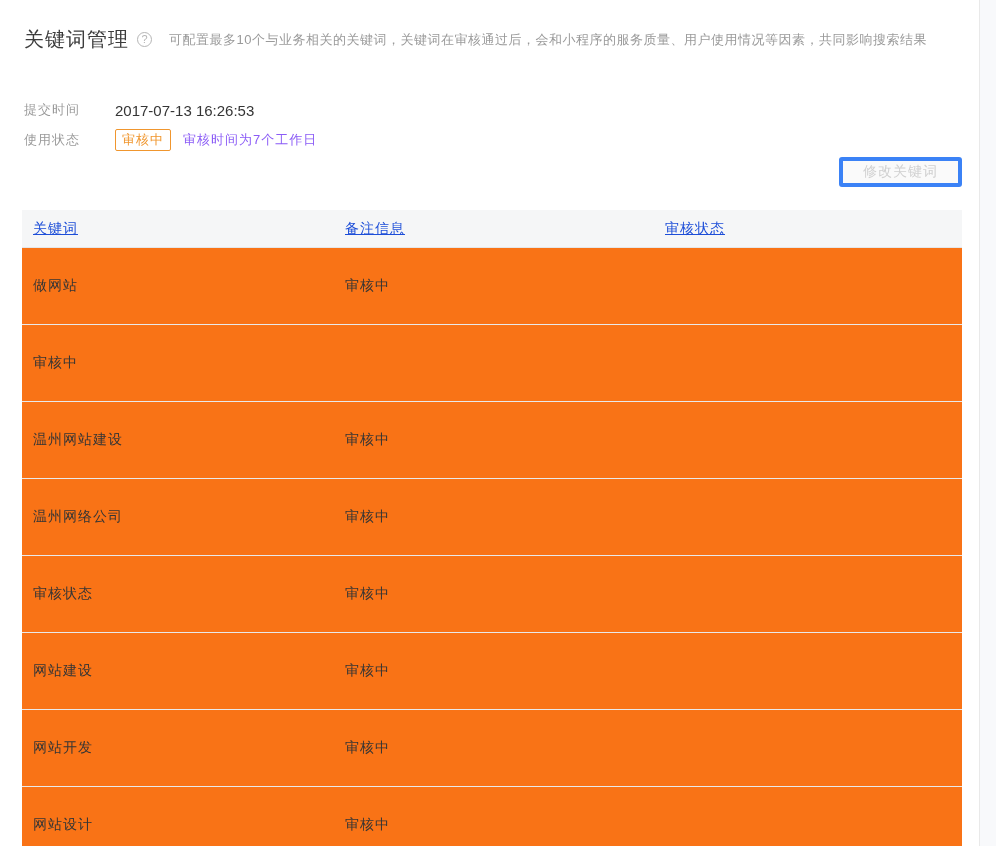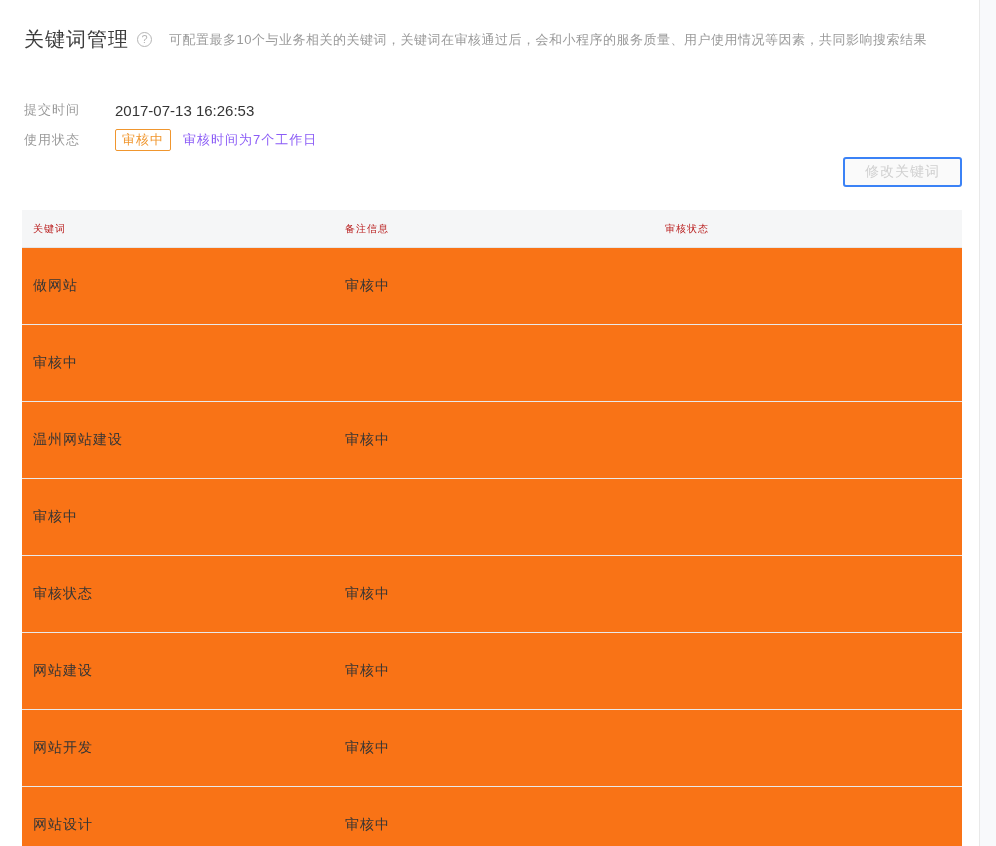--- a/index.html
+++ b/index.html
@@ -83,21 +83,21 @@
   }
 
   
   .edit-btn {
     position: absolute;
     top: 157px;
     right: 34px;
     height: 30px;
     padding: 0 20px;
     background: #fafafa;
-    border: 2px solid #3b82f6;
+    border: 4px solid #3b82f6;
     border-radius: 3px;
     color: #d0d0d0;
     font-size: 14px;
     letter-spacing: 1px;
     font-family: inherit;
     cursor: not-allowed;
   }
 
   
   .kw-table {
@@ -109,23 +109,24 @@
   .thead {
     display: grid;
     grid-template-columns: 312px 320px 1fr;
     height: 38px;
     align-items: center;
     background: #f5f6f7;
     border-bottom: 1px solid #e5e6e8;
   }
   .thead .cell {
     padding-left: 11px;
-    font-size: 10px;
-    color: #b91c1c;
-    letter-spacing: 1px;
+    font-size: 14px;
+    color: #1d4ed8;
+    letter-spacing: 1px;
+    text-decoration: underline;
   }
   .trow {
     display: grid;
     grid-template-columns: 312px 320px 1fr;
     height: 77px;
     align-items: center;
     border-bottom: 1px solid #e9e9e9;
     background: #f97316;
   }
   .trow .cell {
@@ -181,20 +182,21 @@
       <div class="trow">
         <div class="cell">审核中</div>
         <div class="cell"></div>
       </div>
       <div class="trow">
         <div class="cell">温州网站建设</div>
         <div class="cell">审核中</div>
         <div class="cell"></div>
       </div>
       <div class="trow">
+        <div class="cell">温州网络公司</div>
         <div class="cell">审核中</div>
         <div class="cell"></div>
       </div>
       <div class="trow">
         <div class="cell">审核状态</div>
         <div class="cell">审核中</div>
         <div class="cell"></div>
       </div>
       <div class="trow">
         <div class="cell">网站建设</div>

